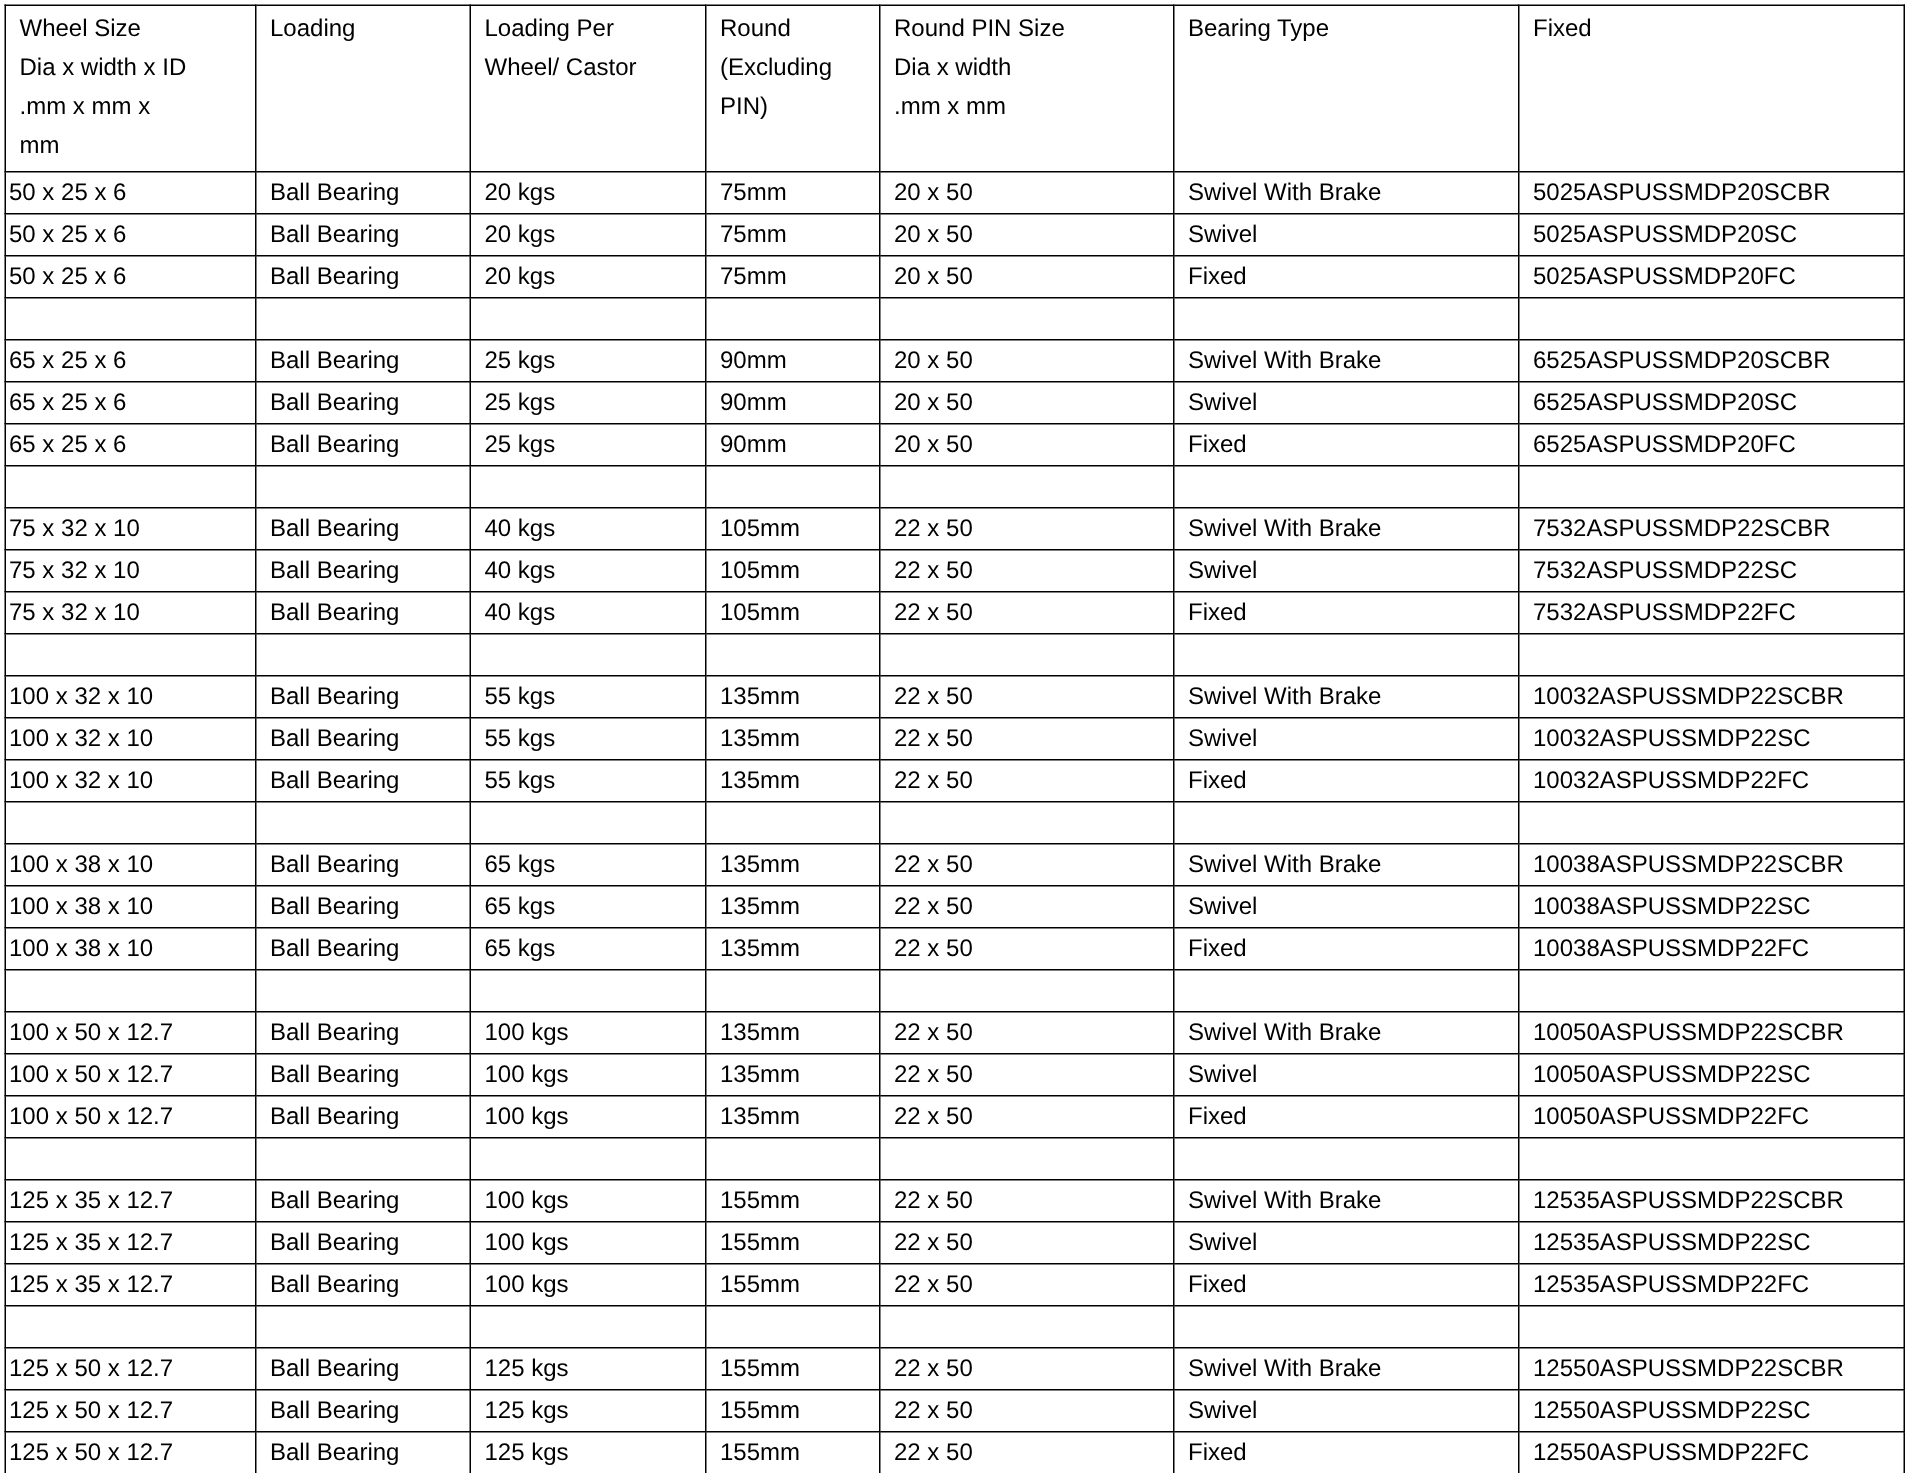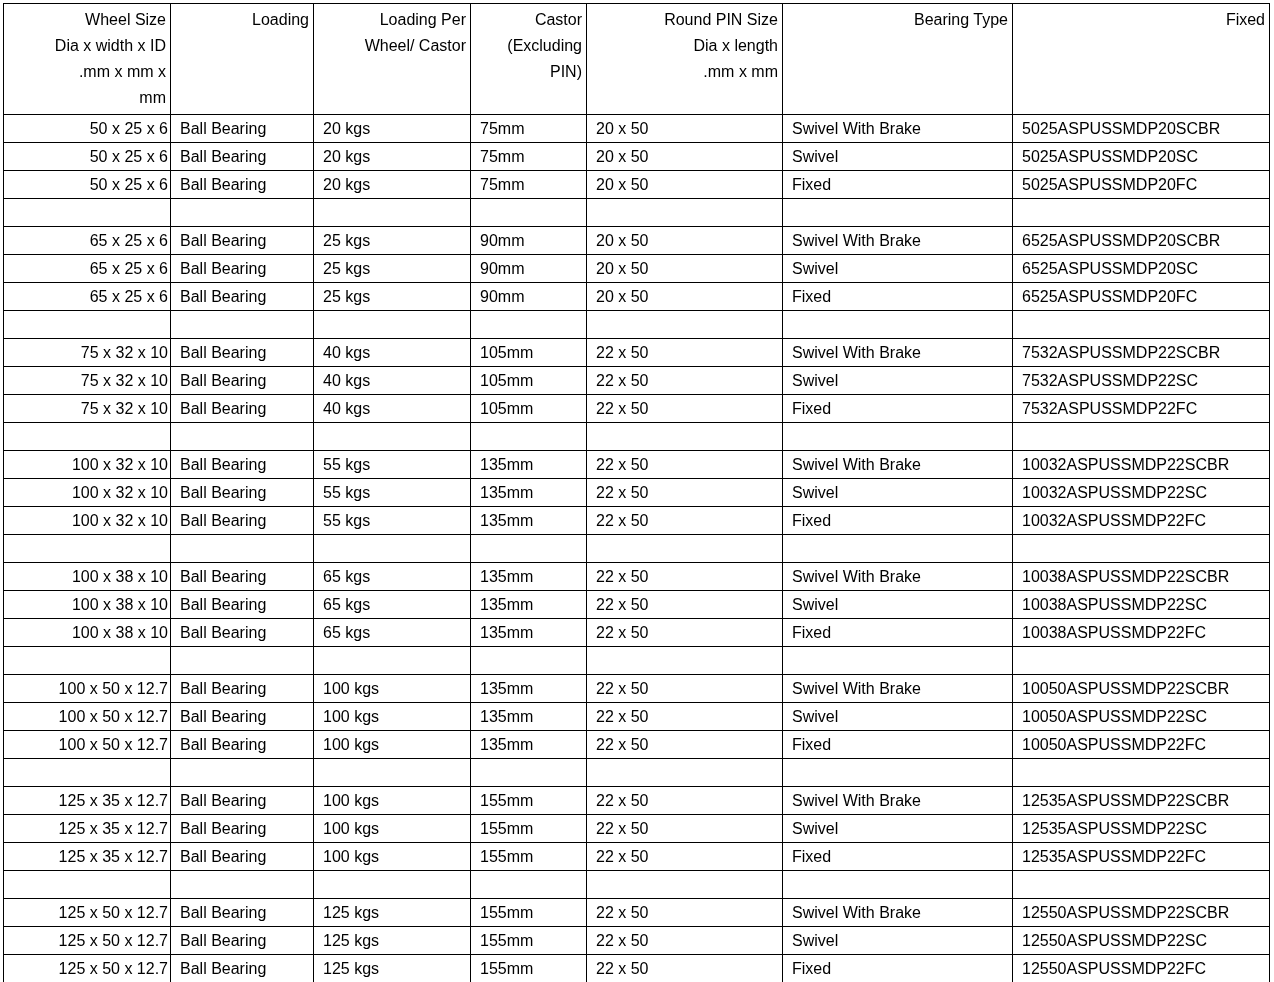--- a/index.html
+++ b/index.html
@@ -22,35 +22,35 @@
     font-size: 16px;
   }
   table.spec-table th,
   table.spec-table td {
     border: 1.5px solid #000000;
     overflow: hidden;
     box-sizing: border-box;
   }
   table.spec-table th {
     font-weight: normal;
-    text-align: right;
+    text-align: left;
     vertical-align: top;
     padding: 3px 4px 3px 9px;
     height: 110px;
     line-height: 26px;
     white-space: pre-line;
   }
   table.spec-table td {
     height: 28px;
     padding: 0 4px 0 9px;
     vertical-align: middle;
     white-space: nowrap;
   }
   table.spec-table td.center {
-    text-align: right;
+    text-align: left;
     padding: 0 2px;
   }
   tr[data-name="separator-row"] td {
     height: 28px;
   }
 </style>
 </head>
 <body>
 
 <div class="page" data-name="document-page">
@@ -66,25 +66,25 @@
     </colgroup>
     <thead>
       <tr data-name="header-row">
         <th data-name="col-header-wheel-size">Wheel Size
 Dia x width x ID
 .mm x mm x
 mm</th>
         <th data-name="col-header-bearing">Loading</th>
         <th data-name="col-header-loading">Loading Per
 Wheel/ Castor</th>
-        <th data-name="col-header-height">Castor
+        <th data-name="col-header-height">Round
 (Excluding
 PIN)</th>
         <th data-name="col-header-pin-size">Round PIN Size
-Dia x length
+Dia x width
 .mm x mm</th>
         <th data-name="col-header-castor-type">Bearing Type</th>
         <th data-name="col-header-series">Fixed</th>
       </tr>
     </thead>
     <tbody data-name="table-body">
         <tr data-name="table-row">
           <td data-name="wheel-size-cell" class="center">50 x 25 x 6</td>
           <td data-name="bearing-cell">Ball Bearing</td>
           <td data-name="loading-cell">20 kgs</td>

